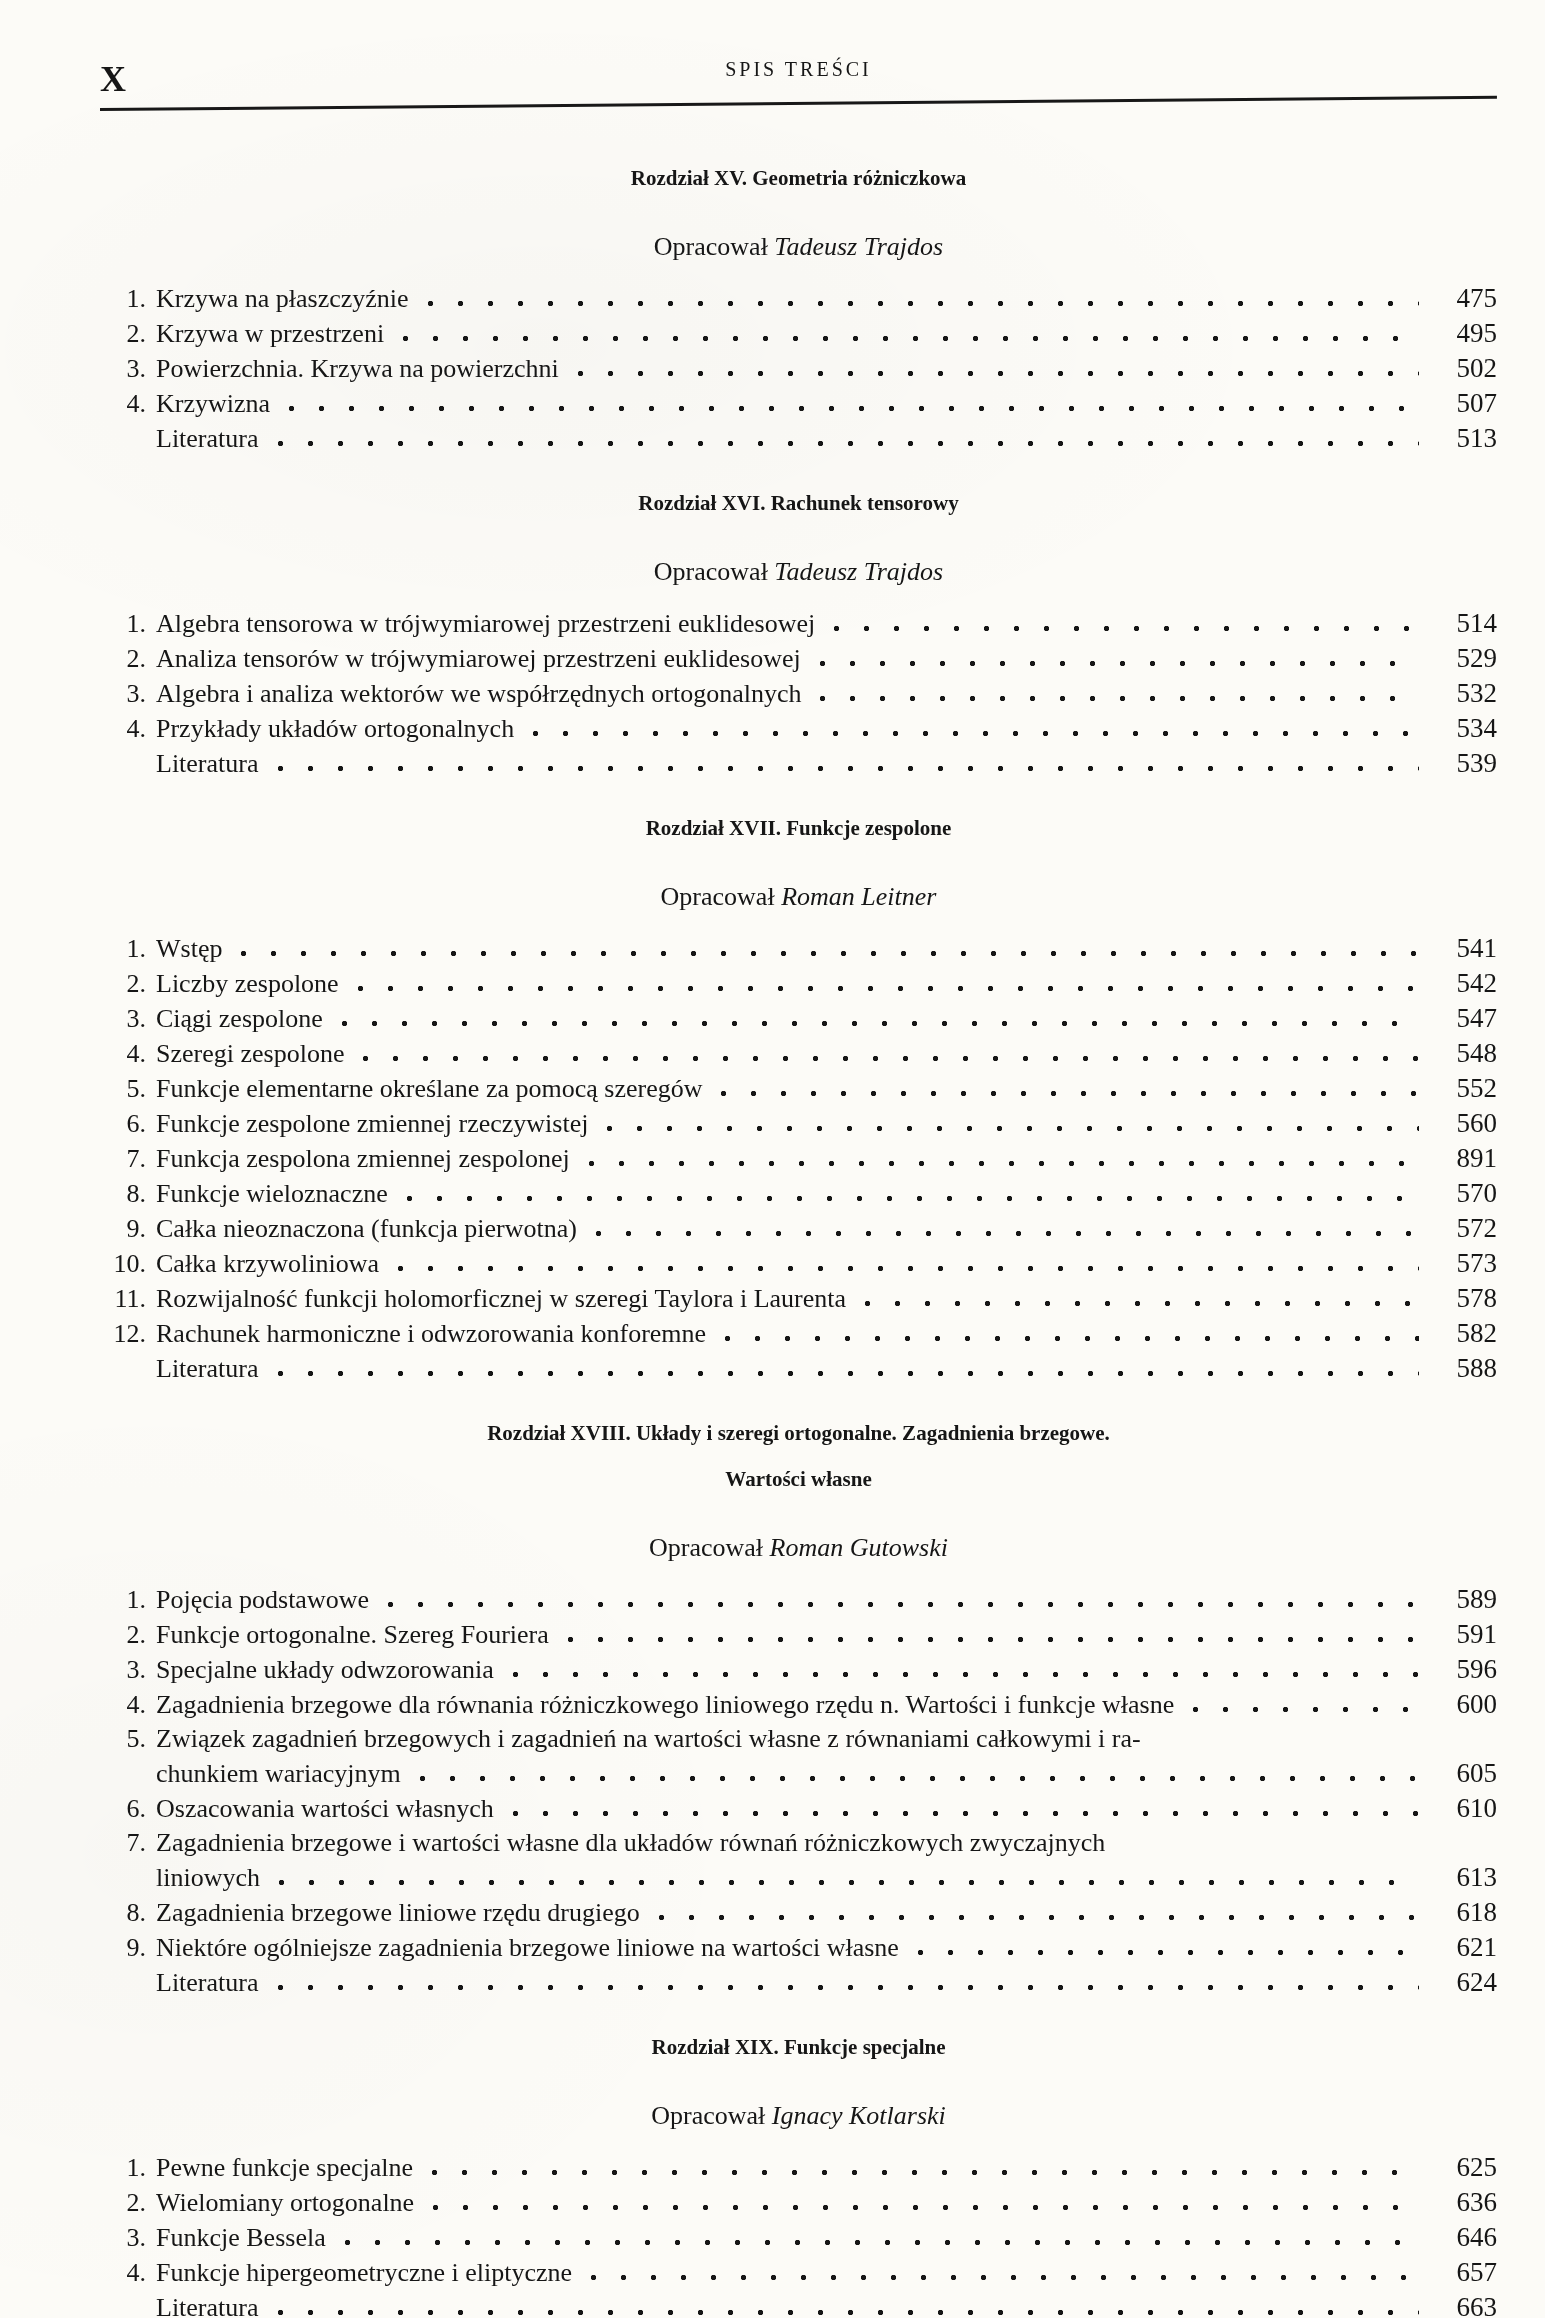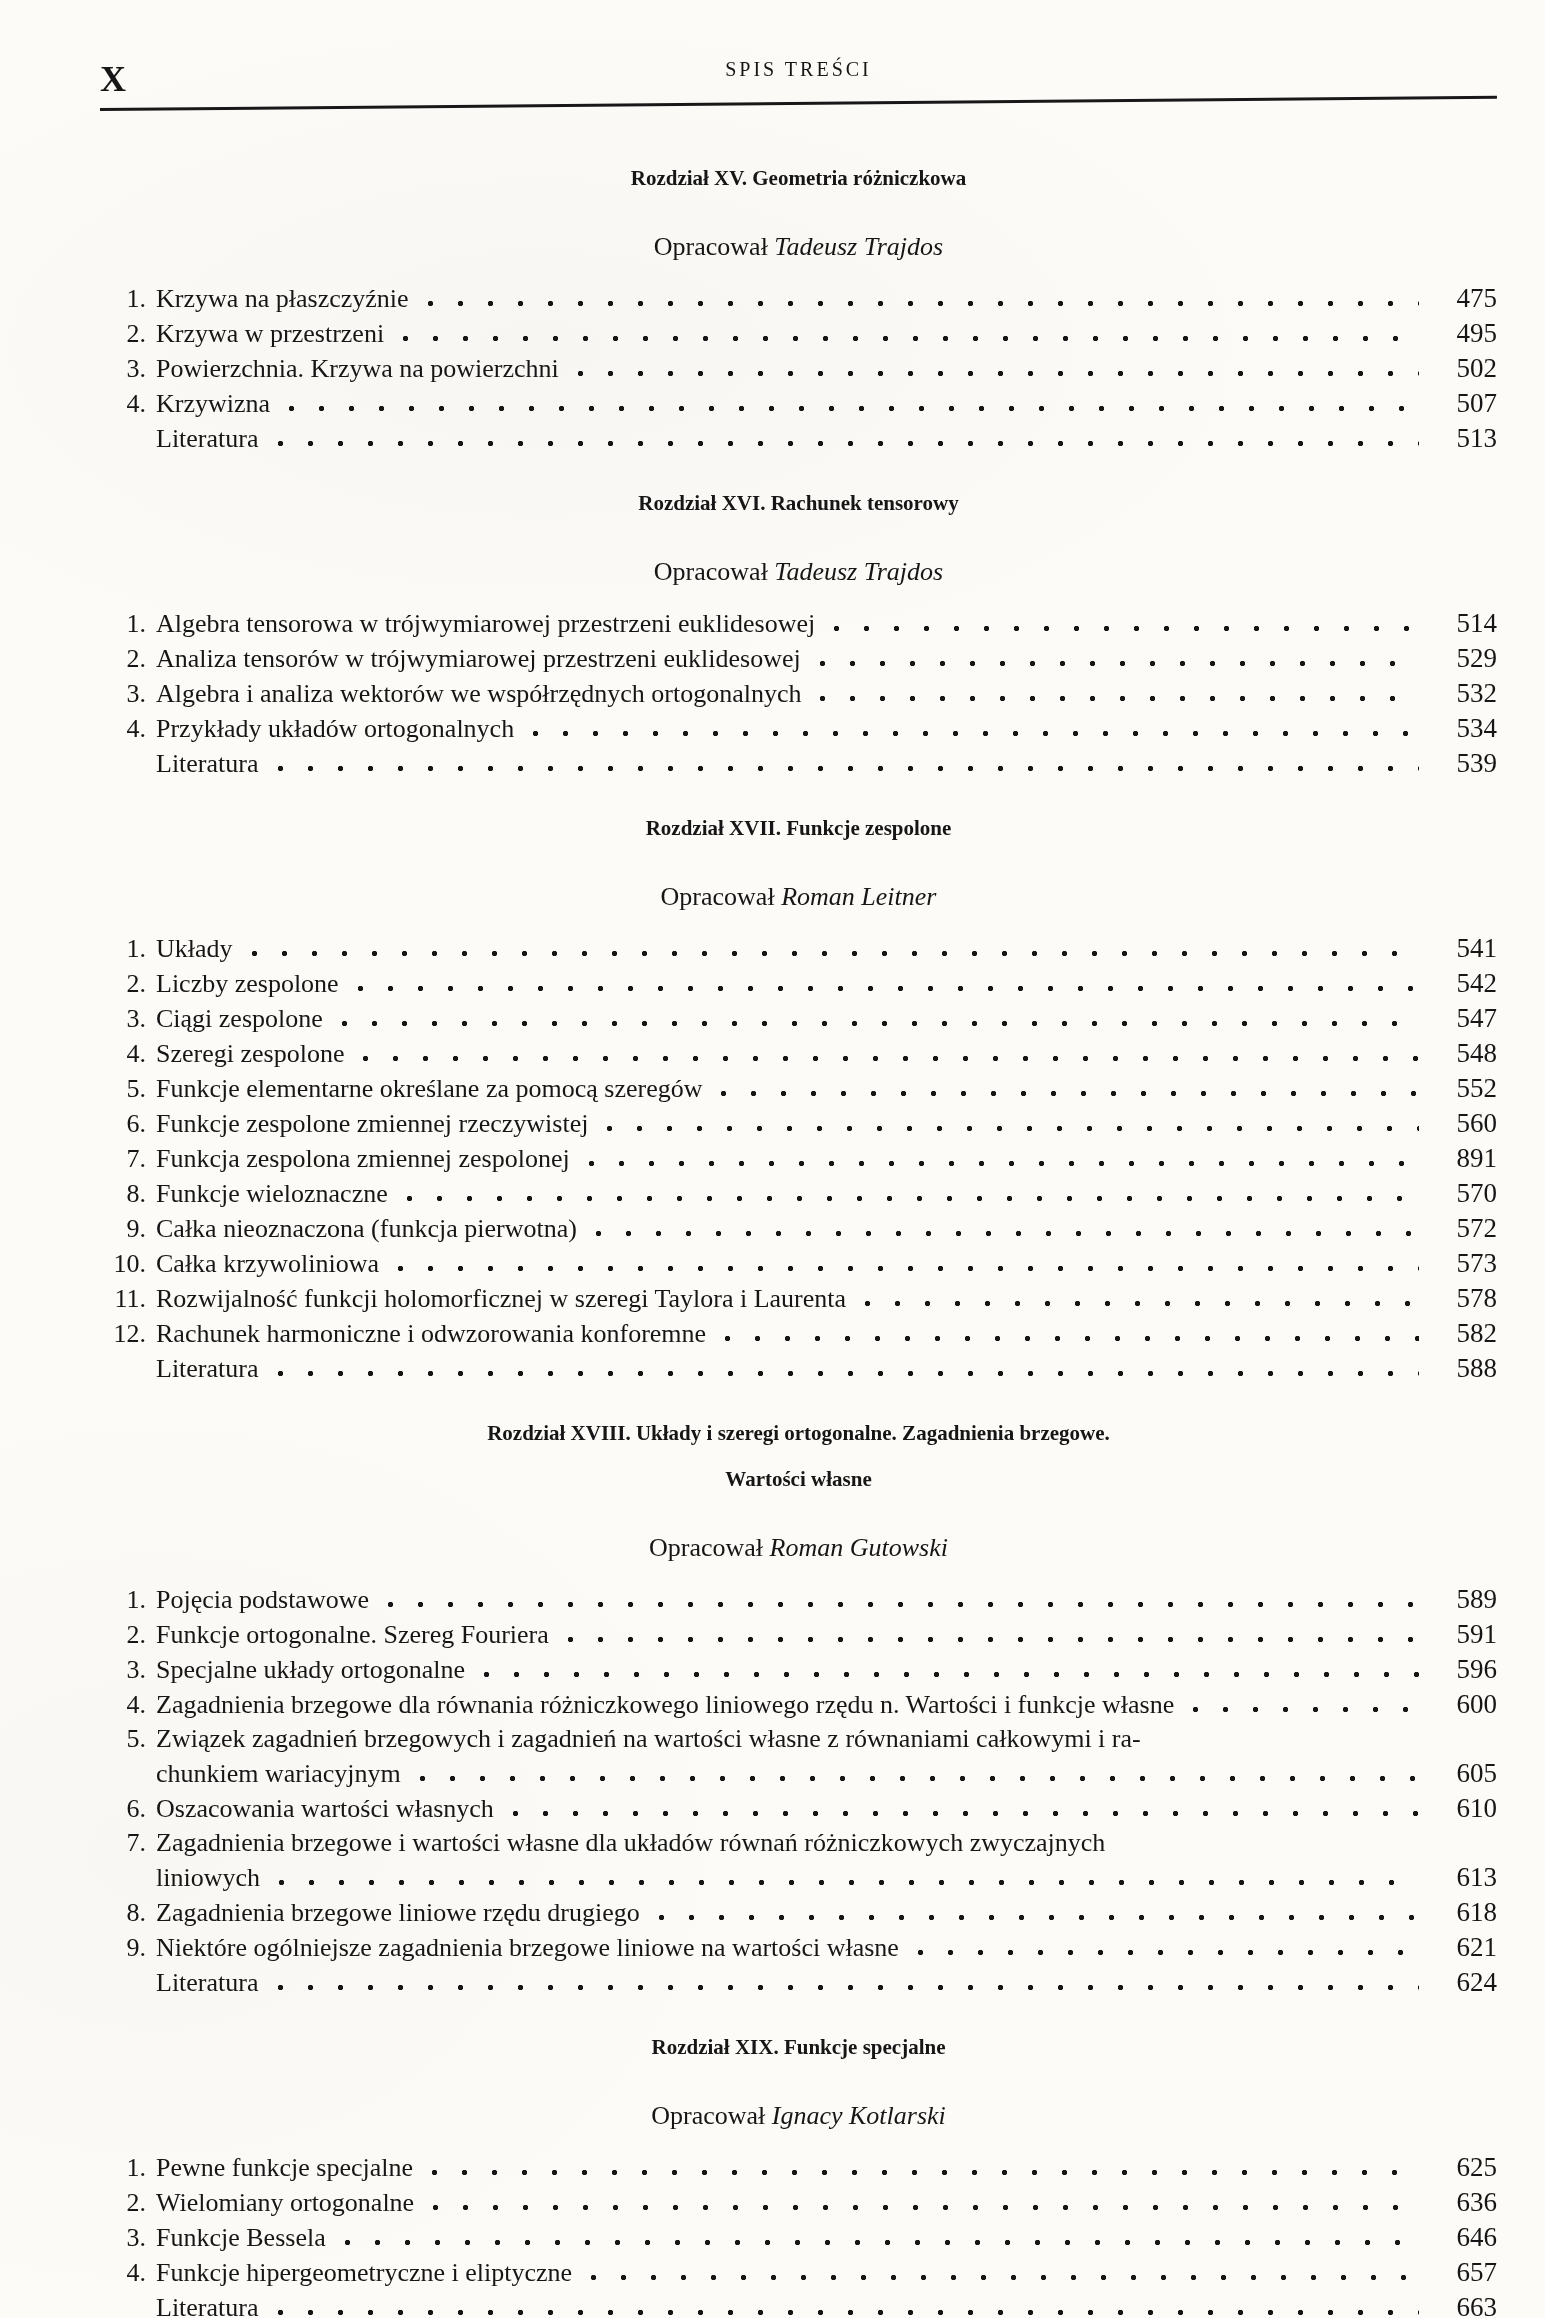--- a/index.html
+++ b/index.html
@@ -217,21 +217,21 @@
       <span class="t1">Rozdział XVII. Funkcje zespolone</span>
 
     </h2>
     <p class="chapter-author">
       <span class="author-prefix">Opracował </span><span class="author-name">Roman Leitner</span>
     </p>
     <div class="entries">
   <div class="entry">
     <div class="line">
       <span class="num">1.</span>
-      <span class="txt">Układy</span>
+      <span class="txt">Wstęp</span>
       <span class="dots"></span>
       <span class="pg">541</span>
     </div>
   </div>
 
   <div class="entry">
     <div class="line">
       <span class="num">2.</span>
       <span class="txt">Liczby zespolone</span>
       <span class="dots"></span>
@@ -363,21 +363,21 @@
       <span class="num">2.</span>
       <span class="txt">Funkcje ortogonalne. Szereg Fouriera</span>
       <span class="dots"></span>
       <span class="pg">591</span>
     </div>
   </div>
 
   <div class="entry">
     <div class="line">
       <span class="num">3.</span>
-      <span class="txt">Specjalne układy ortogonalne</span>
+      <span class="txt">Specjalne układy odwzorowania</span>
       <span class="dots"></span>
       <span class="pg">596</span>
     </div>
   </div>
 
   <div class="entry">
     <div class="line">
       <span class="num">4.</span>
       <span class="txt">Zagadnienia brzegowe dla równania różniczkowego liniowego rzędu n. Wartości i funkcje własne</span>
       <span class="dots"></span>

